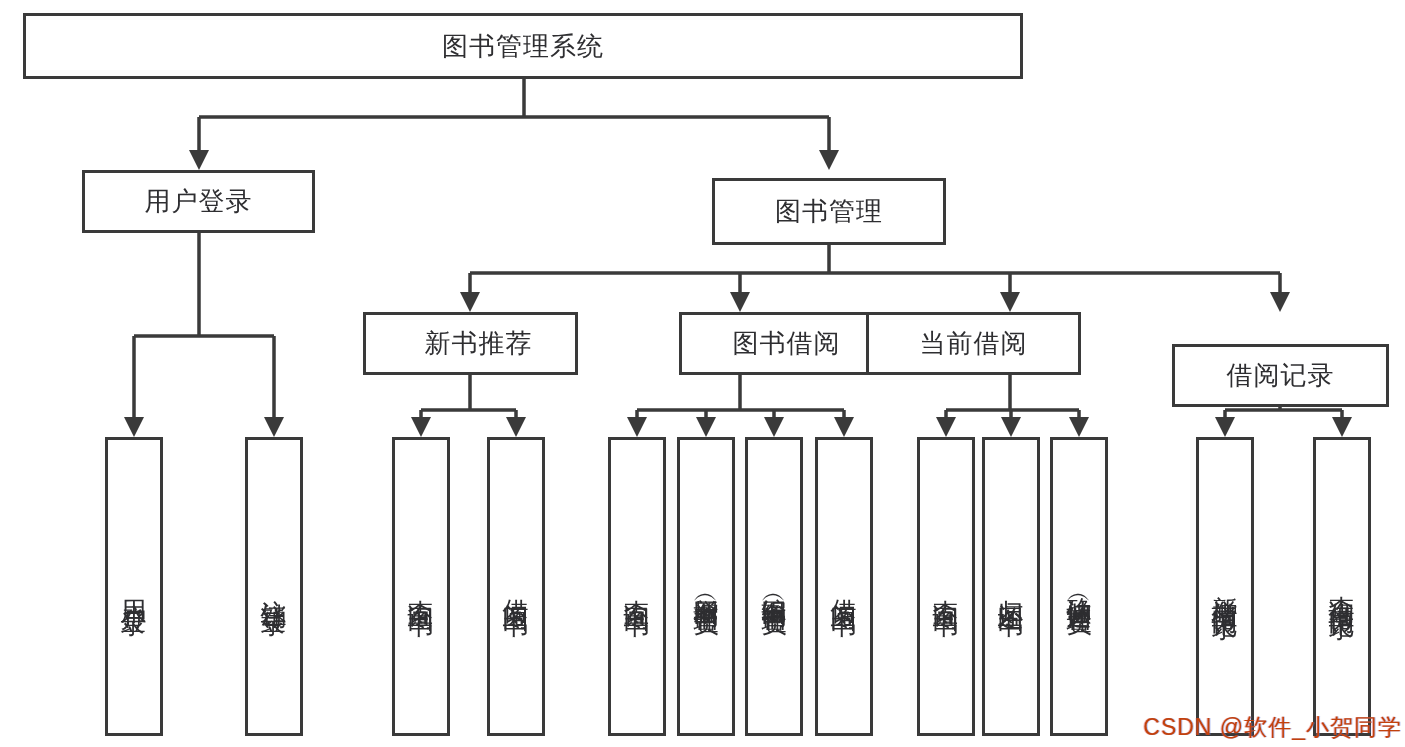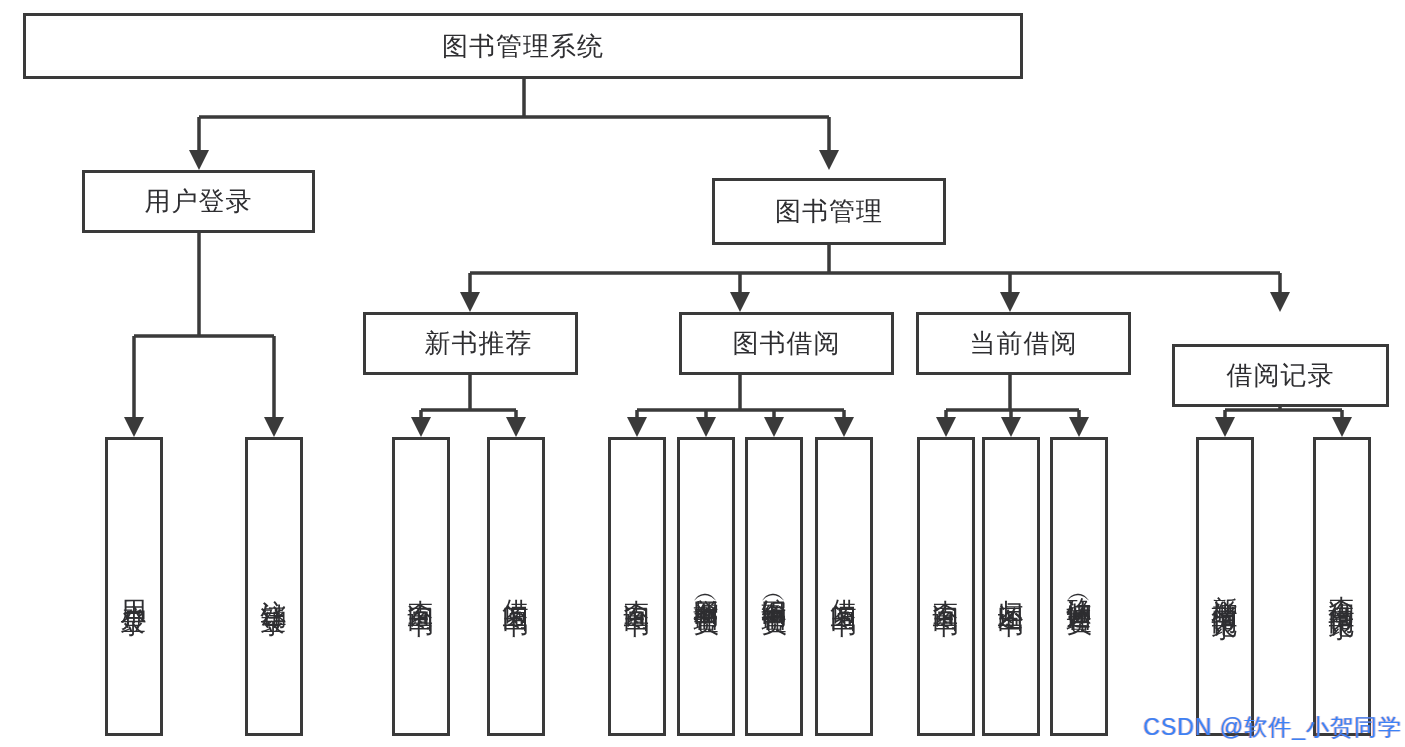--- a/index.html
+++ b/index.html
@@ -51,41 +51,41 @@
     color: #2e2e31;
     white-space: nowrap;
   }
   .leaf.long span { letter-spacing: 2px; font-size: 25px; }
   
   #n-root            { left: 23px;   top: 13px;  width: 1000px; height: 66px; }
   #n-user-login      { left: 82px;   top: 170px; width: 233px;  height: 63px; }
   #n-book-mgmt       { left: 712px;  top: 178px; width: 234px;  height: 67px; }
   #n-new-book-rec    { left: 363px;  top: 312px; width: 215px;  height: 63px; padding-left: 16px; }
   #n-book-borrow     { left: 633px;  top: 312px; width: 215px;  height: 63px; margin-left: 46px; }
-  #n-current-borrow  { left: 916px;  top: 312px; width: 215px;  height: 63px; }
+  #n-current-borrow  { left: 866px;  top: 312px; width: 215px;  height: 63px; }
   #n-borrow-record   { left: 1172px; top: 312px; width: 217px;  height: 63px; margin-top: 32px; }
   #l-user-login      { left: 105px;  }
   #l-logout          { left: 245px;  }
   #l-rec-query       { left: 392px;  }
   #l-rec-borrow      { left: 487px;  }
   #l-bor-query       { left: 608px;  }
   #l-bor-add         { left: 677px;  }
   #l-bor-edit        { left: 745px;  }
   #l-bor-borrow      { left: 815px;  }
   #l-cur-query       { left: 917px;  }
   #l-cur-return      { left: 982px;  }
   #l-cur-confirm     { left: 1050px; }
   #l-rr-add          { left: 1196px; }
   #l-rr-query        { left: 1313px; }
   #watermark {
     position: absolute;
     right: 3px;
     bottom: 4px;
     font-size: 23px;
-    color: #3b82f6;
+    color: #c2410c;
     letter-spacing: 1px;
     text-shadow: -1px 0 rgba(231,100,100,0.45), 1px 0 rgba(100,130,231,0.45);
     white-space: nowrap;
   }
 </style>
 </head>
 <body>
 
 <div id="stage">
 

